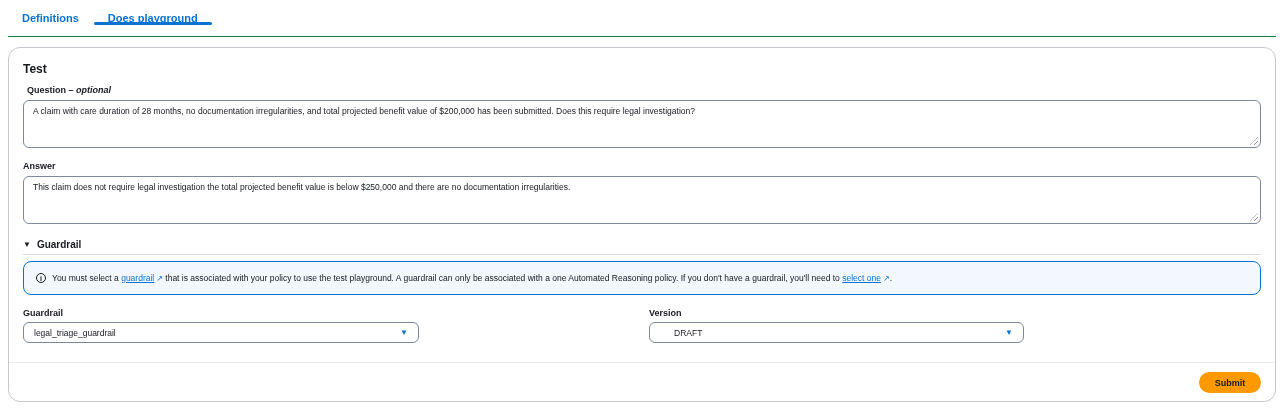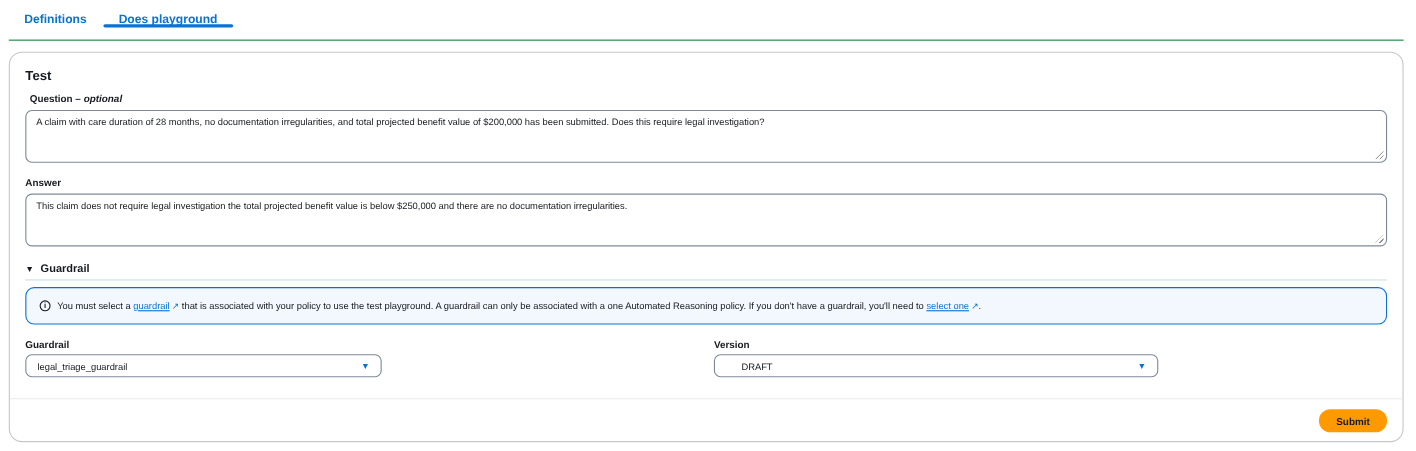--- a/index.html
+++ b/index.html
@@ -118,26 +118,26 @@
   <div class="expander-line"></div>
 
   <div class="alert">
     <span class="info-icon">i</span>
     <span>
       <span>You must select a </span><span class="link">guardrail</span><span class="ext-icon">↗</span><span> that is associated with your policy to use the test playground. A guardrail can only be associated with a one Automated Reasoning policy. If you don't have a guardrail, you'll need to </span><span class="link">select one</span><span class="ext-icon">↗</span><span>.</span>
     </span>
   </div>
 
   <div class="label" style="left:14px; top:260px;">Guardrail</div>
-  <div class="select" style="left:14px; top:274px; width:324px;">
+  <div class="select" style="left:14px; top:274px; width:396px;">
     <span>legal_triage_guardrail</span>
     <span class="arrow">▼</span>
   </div>
 
   <div class="label" style="left:640px; top:260px;">Version</div>
-  <div class="select" style="left:640px; top:274px; width:404px;padding-left:24px;">
+  <div class="select" style="left:640px; top:274px; width:375px;padding-left:24px;">
     <span>DRAFT</span>
     <span class="arrow">▼</span>
   </div>
 
   <div class="footer-line"></div>
   <button class="submit">Submit</button>
 </div>
 
 </body></html>

